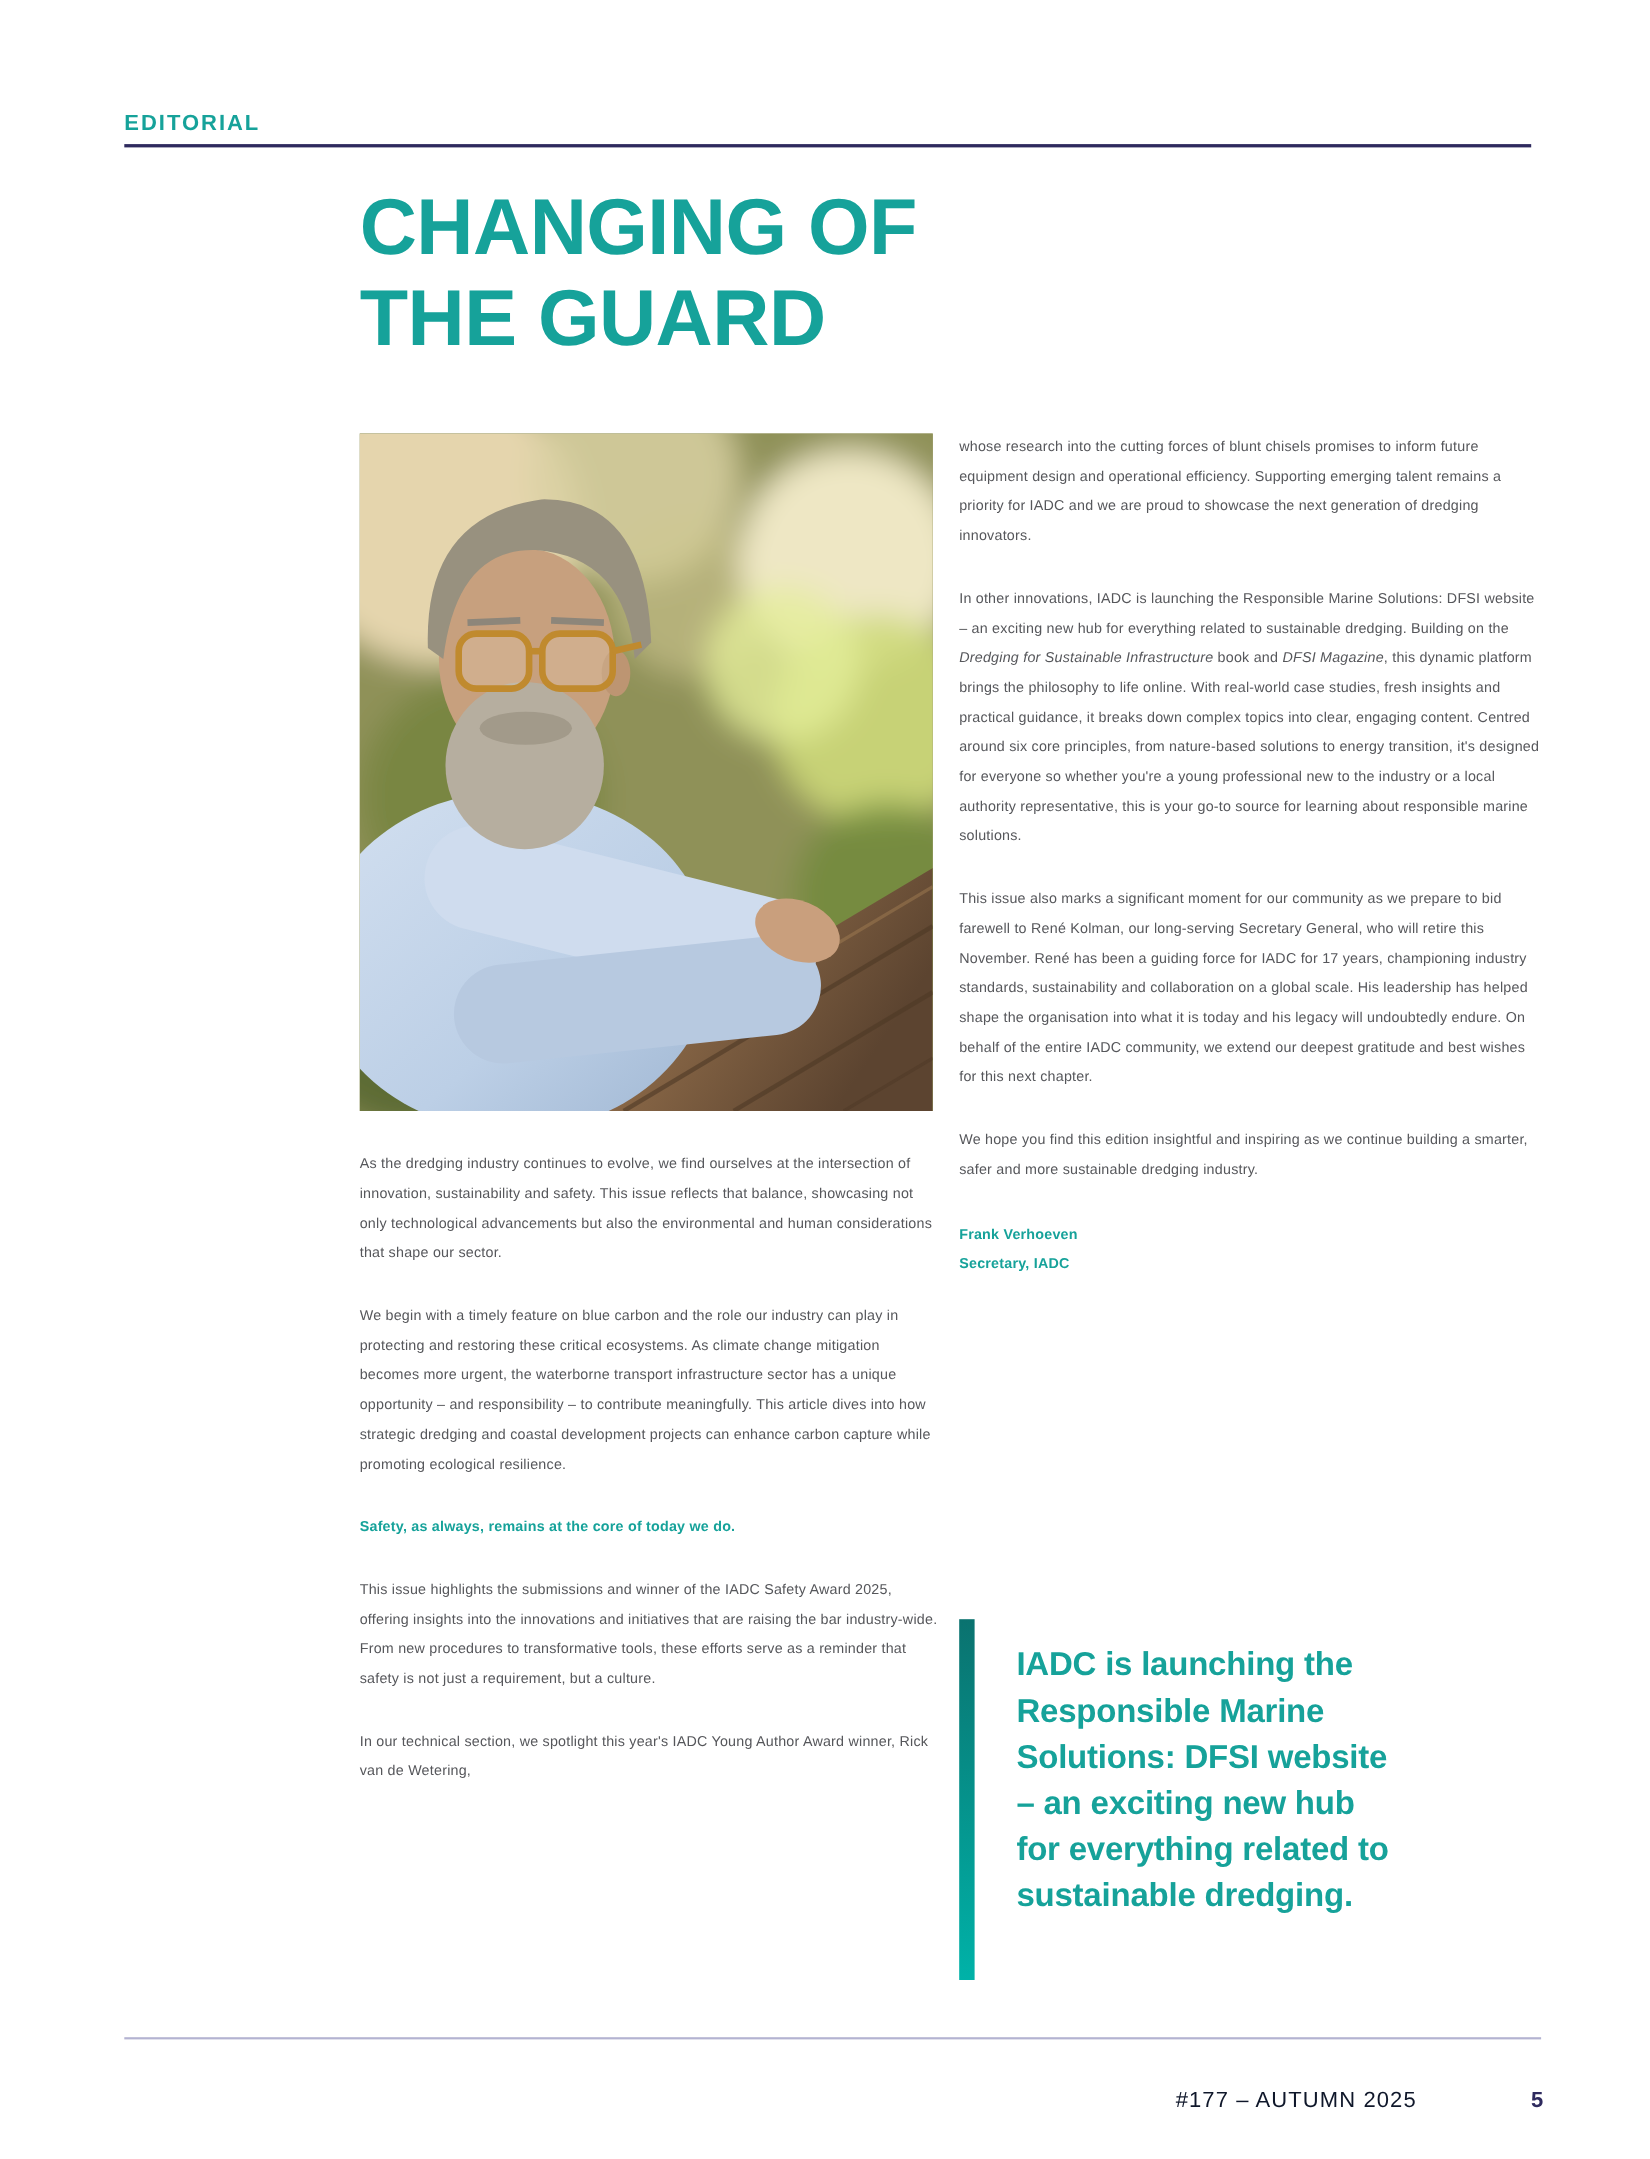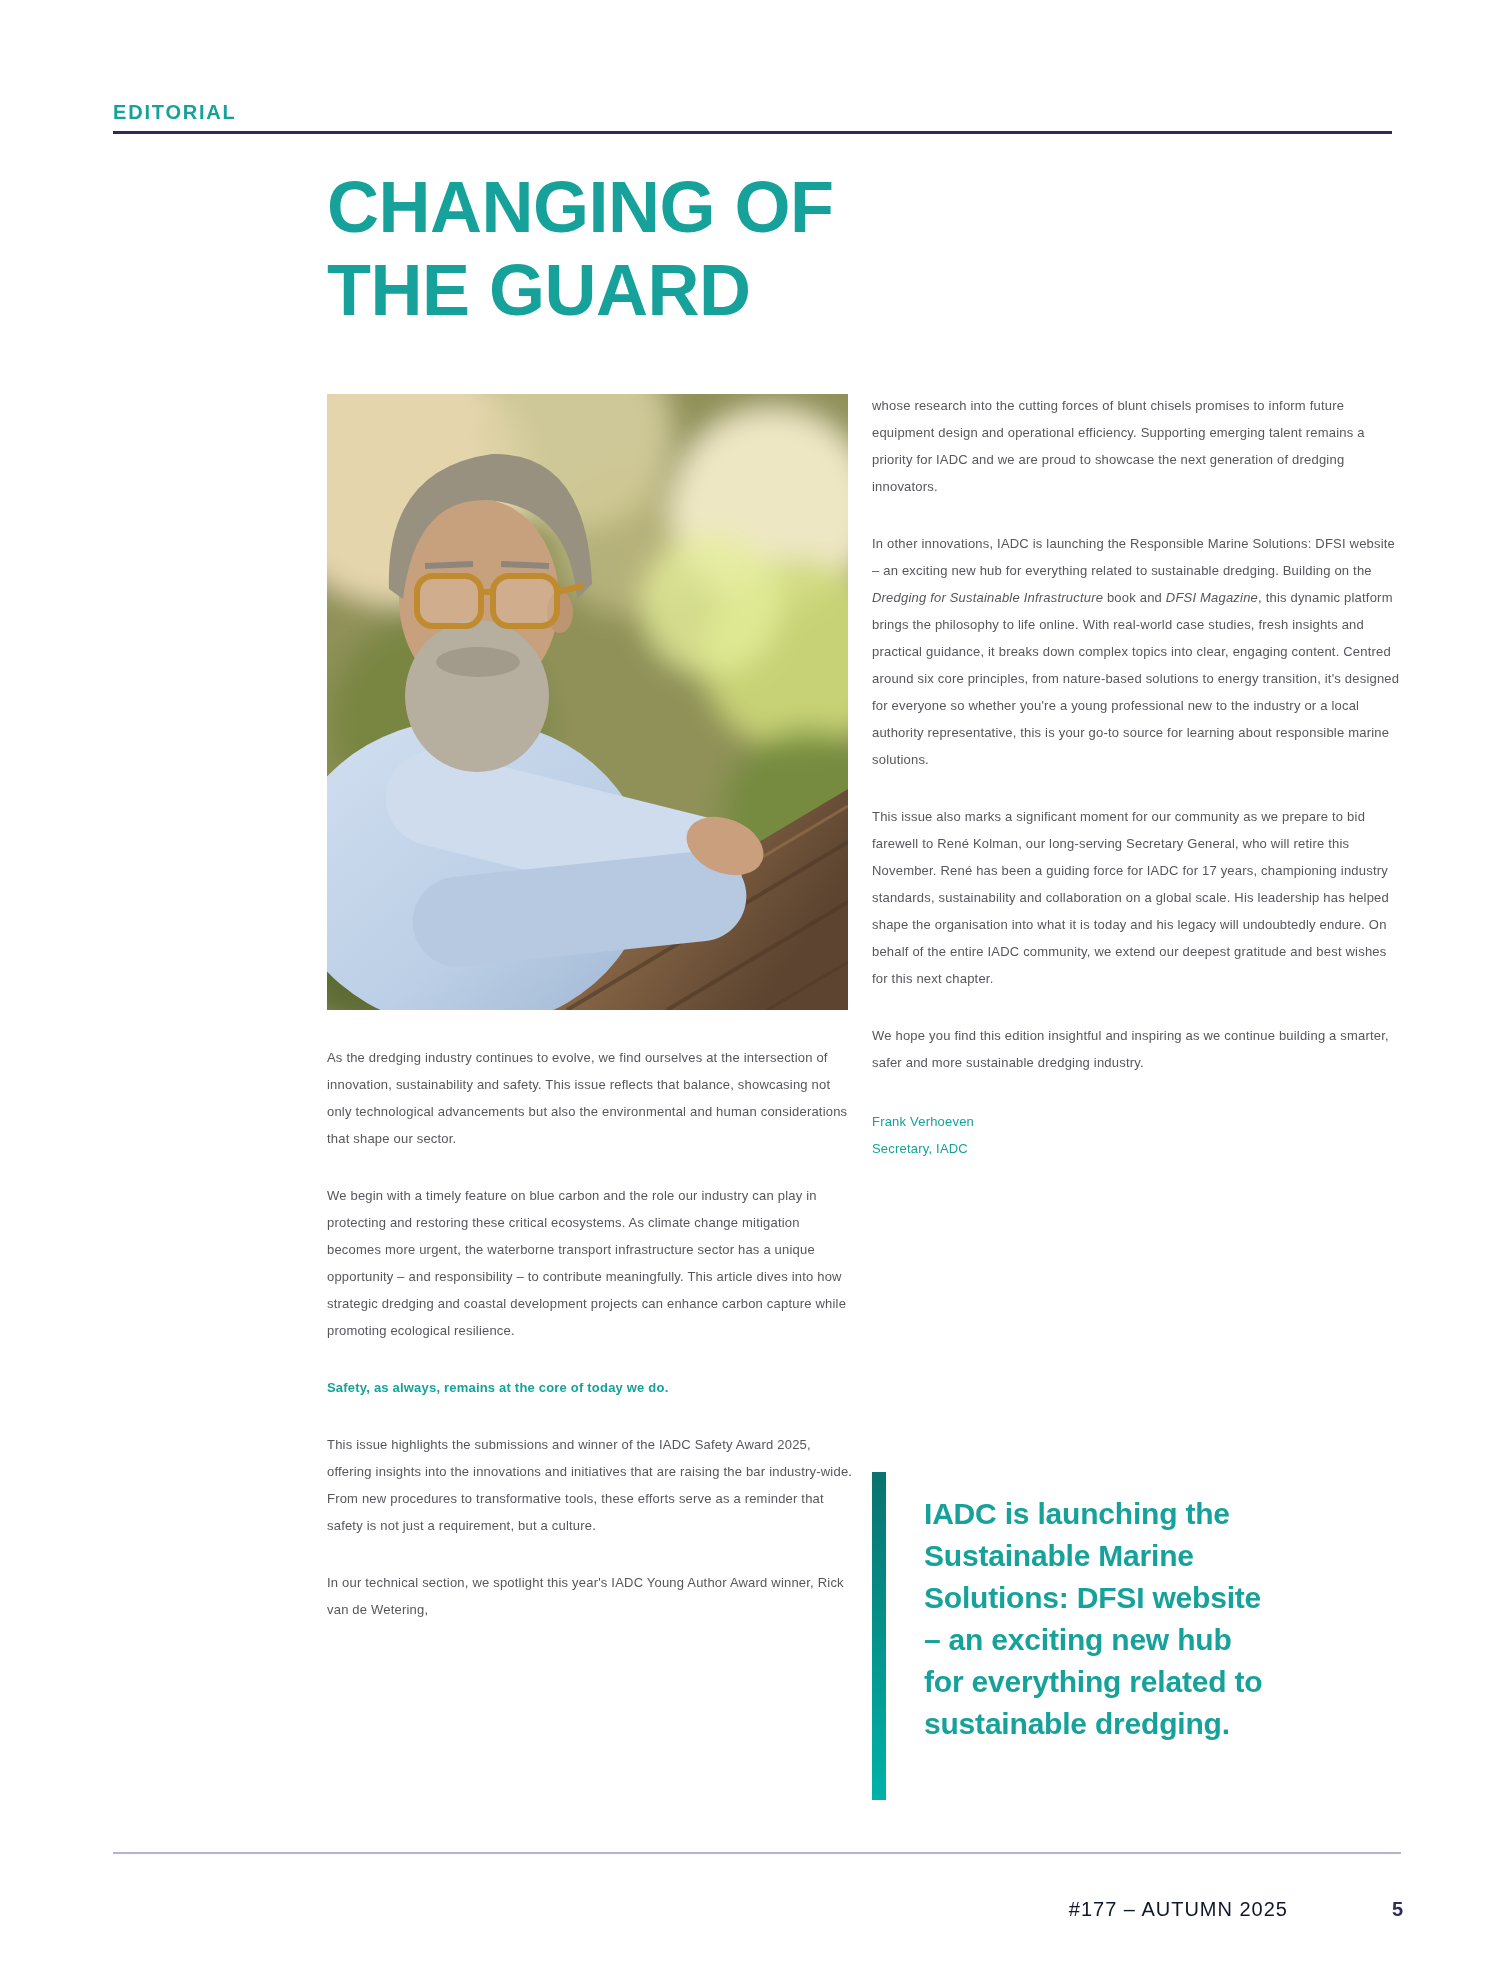--- a/index.html
+++ b/index.html
@@ -26,21 +26,21 @@
   }
   .col{
     position:absolute;width:530px;
     font-size:13px;line-height:27px;letter-spacing:0.2px;color:#56575b;
   }
   .col p{margin:0 0 30px 0;}
   .col p:last-child{margin-bottom:16px;}
   .col-left{left:327px;top:1044px;}
   .col-right{left:872px;top:392px;}
   .subhead{font-weight:bold;color:#16a29a;}
-  .signature{margin-top:32px;font-weight:normal;color:#16a29a;line-height:27px;}
+  .signature{margin-top:32px;font-weight:bold;color:#16a29a;line-height:27px;}
   .pullquote{position:absolute;left:872px;top:1472px;width:530px;height:328px;}
   .pq-bar{
     position:absolute;left:0;top:0;width:14px;height:328px;
     background:linear-gradient(180deg,#0a726f 0%,#00b2a8 100%);
   }
   .pq-text{
     position:absolute;left:52px;top:21px;margin:0;
     font-size:30px;line-height:42px;font-weight:bold;letter-spacing:-0.2px;color:#16a29a;
   }
   .pq-text div{white-space:nowrap;}
@@ -149,21 +149,21 @@
     <div class="signature">
       <div>Frank Verhoeven</div>
       <div>Secretary, IADC</div>
     </div>
   </section>
 
   <aside class="pullquote">
     <div class="pq-bar"></div>
     <blockquote class="pq-text">
       <div>IADC is launching the</div>
-      <div>Sustainable Marine</div>
+      <div>Responsible Marine</div>
       <div>Solutions: DFSI website</div>
       <div>– an exciting new hub</div>
       <div>for everything related to</div>
       <div>sustainable dredging.</div>
     </blockquote>
   </aside>
 
   <div class="rule-bottom"></div>
   <div class="footer-issue">#177 – AUTUMN 2025</div>
   <div class="footer-page">5</div>

